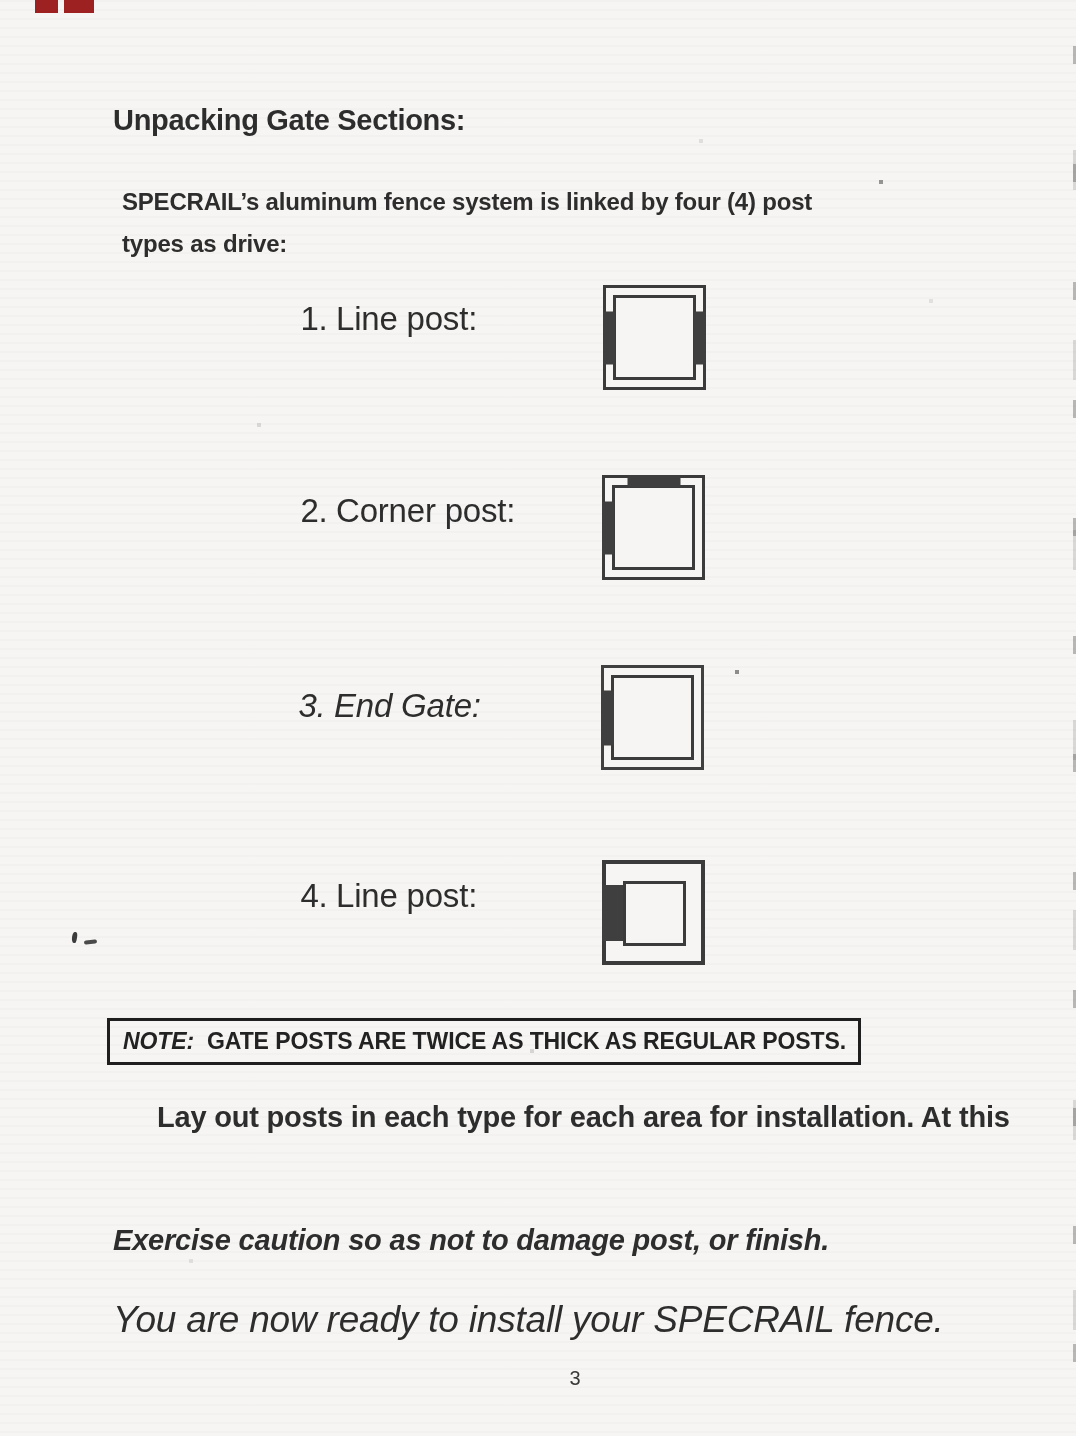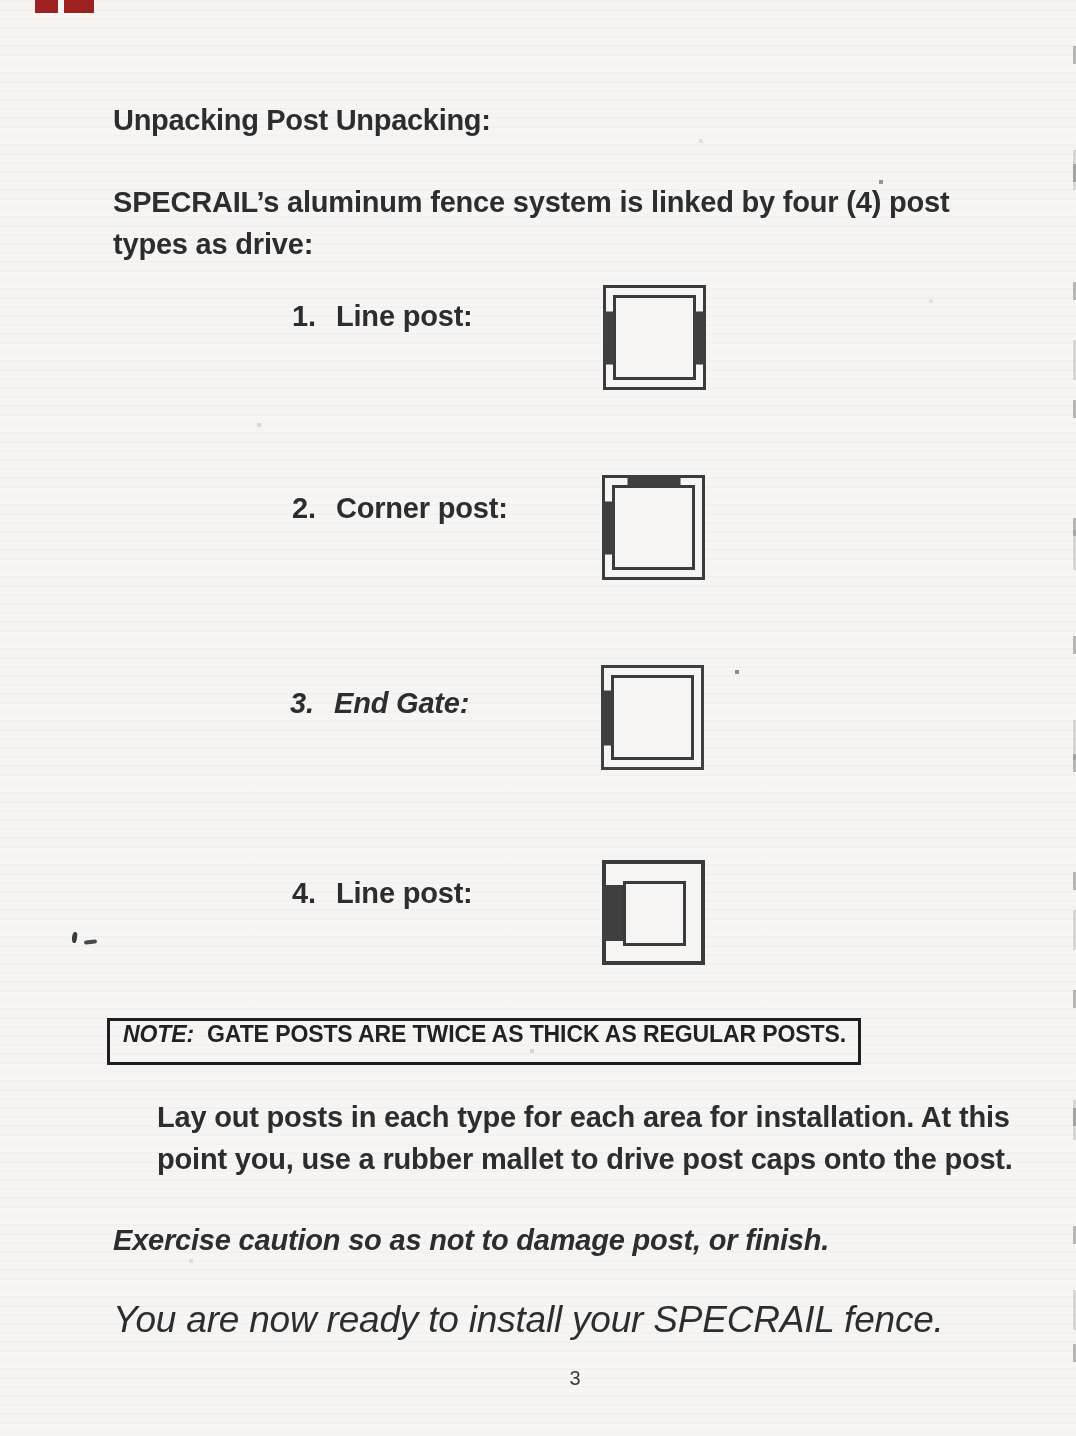--- a/index.html
+++ b/index.html
@@ -8,22 +8,22 @@
     width:1076px;height:1436px;
     margin:0 auto;
     background:#f6f5f3;
     background-image:repeating-linear-gradient(180deg, rgba(0,0,0,0.015) 0 2px, rgba(0,0,0,0) 2px 9px);
     overflow:hidden;
     font-family:"Liberation Sans", sans-serif;
     color:#2d2d2d;
   }
   .abs{position:absolute;white-space:nowrap;}
   .page-title{left:113px;top:104px;font-size:29px;font-weight:700;letter-spacing:-0.3px;}
-  .intro{left:113px;top:181px;font-size:29px;font-weight:700;line-height:42px;letter-spacing:-0.2px;}
-  .post-label{font-size:29px;font-weight:700;letter-spacing:-0.2px;}
+  .intro{left:122px;top:181px;font-size:24px;font-weight:700;line-height:42px;letter-spacing:-0.2px;}
+  .post-label{font-size:33px;font-weight:400;letter-spacing:-0.2px;text-align:center;}
   .post-label .num{display:inline-block;min-width:44px;}
   .post-label.italic{font-style:italic;}
   .lbl-1{left:292px;top:300px;}
   .lbl-2{left:292px;top:492px;}
   .lbl-3{left:290px;top:687px;}
   .lbl-4{left:292px;top:877px;}
 
   
   .diag{position:absolute;box-sizing:border-box;width:103px;height:105px;border:3px solid #3b3b3b;background:#f6f5f3;}
   .diag .inner{position:absolute;inset:7px;border:3px solid #3b3b3b;}
@@ -36,21 +36,21 @@
   .diag-3{left:601px;top:665px;border-color:#404040;}
   .diag-3 .bar-left{width:13px;height:55px;}
   .diag-4{left:602px;top:860px;border-width:4px;}
   .diag-4 .inner-small{position:absolute;box-sizing:border-box;left:17px;top:17px;width:63px;height:65px;border:3px solid #3b3b3b;}
   .diag-4 .bar-left{left:-4px;width:21px;height:56px;}
 
   
   .note-box{
     left:107px;top:1018px;width:754px;height:47px;
     box-sizing:border-box;border:3px solid #1f1f1f;
-    display:flex;padding-left:13px;
+    display:flex;align-items:center;padding-left:13px;
     font-size:23px;font-weight:700;letter-spacing:-0.1px;color:#222;
   }
   .note-prefix{font-style:italic;margin-right:13px;}
 
   .body-par{left:113px;top:1096px;font-size:29px;font-weight:700;line-height:42px;letter-spacing:-0.2px;margin-left:44px;}
   .caution-line{left:113px;top:1224px;font-size:29px;font-weight:700;font-style:italic;letter-spacing:-0.2px;}
   .ready-line{left:113px;top:1299px;font-size:37px;font-weight:400;font-style:italic;letter-spacing:-0.2px;}
   .page-number{left:540px;top:1367px;width:70px;text-align:center;font-size:20px;font-weight:400;color:#383838;}
 
   
@@ -78,21 +78,21 @@
 
 <div class="page">
 
   <div class="red-mark red-mark-1"></div>
   <div class="red-mark red-mark-2"></div>
   <div class="smudge-1"></div>
   <div class="smudge-2"></div>
   <div class="specks"></div>
   <div class="edge-strip"></div>
 
-  <div class="abs page-title">Unpacking Post Unpacking:</div>
+  <div class="abs page-title">Unpacking Gate Sections:</div>
 
   <div class="abs intro">
     <div>SPECRAIL’s aluminum fence system is linked by four (4) post</div>
     <div>types as drive:</div>
   </div>
 
   <div class="abs post-label lbl-1">
     <span class="num">1.</span><span>Line post:</span>
   </div>
   <div class="diag diag-1">
@@ -126,21 +126,20 @@
     <div class="bar bar-left"></div>
   </div>
 
   <div class="abs note-box">
     <span class="note-prefix">NOTE:</span>
     <span>GATE POSTS ARE TWICE AS THICK AS REGULAR POSTS.</span>
   </div>
 
   <div class="abs body-par">
     <div>Lay out posts in each type for each area for installation. At this</div>
-    <div>point you, use a rubber mallet to drive post caps onto the post.</div>
   </div>
 
   <div class="abs caution-line">Exercise caution so as not to damage post, or finish.</div>
   <div class="abs ready-line">You are now ready to install your SPECRAIL fence.</div>
 
   <div class="abs page-number">3</div>
 
 </div>
 
 </body></html>

